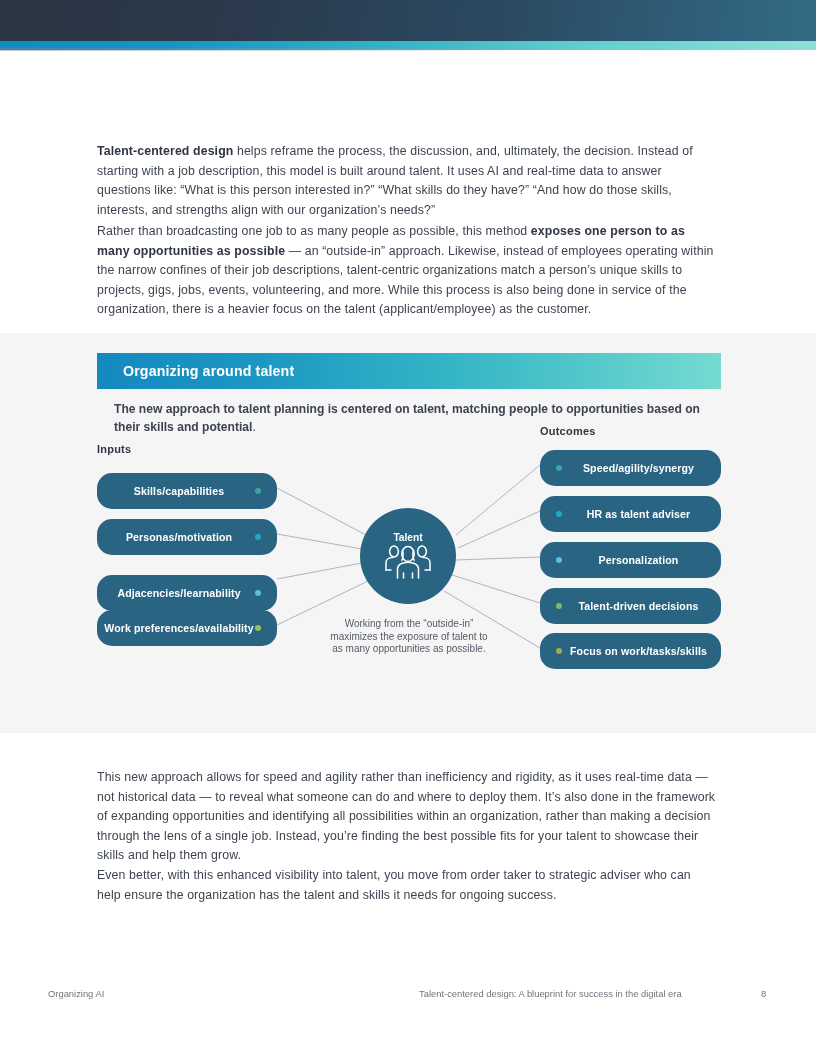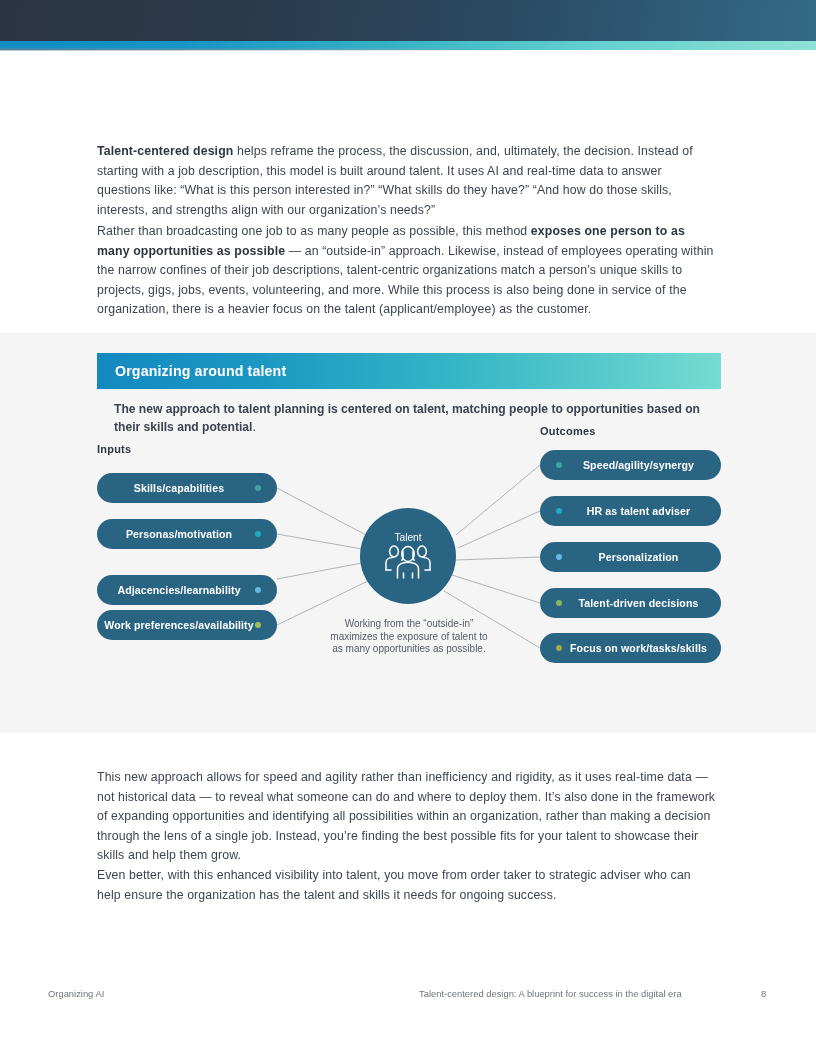--- a/index.html
+++ b/index.html
@@ -40,41 +40,41 @@
     position: absolute; left: 0; top: 333px; width: 816px; height: 400px;
     background: #f5f5f5;
   }
   .fig-banner {
     position: absolute; left: 97px; top: 20px; width: 624px; height: 36px;
     background: linear-gradient(90deg, #1489c0 0%, #1c97c3 26%, #37b6c6 58%, #55c9cb 80%, #76dbd1 100%);
     display: flex; align-items: center;
   }
   .fig-banner-title {
     color: #ffffff; font-size: 14.2px; font-weight: 700;
-    padding-left: 18px; letter-spacing: 0.01em;
+    padding-left: 26px; letter-spacing: 0.01em;
   }
   .fig-subtitle {
     position: absolute; left: 114px; top: 68px; width: 610px;
     font-size: 12.1px; line-height: 17.5px; font-weight: 700; color: #3d4450;
   }
   .fig-subtitle .tail { font-weight: 400; }
 
   
   .diagram { position: absolute; left: 0; top: 110px; width: 816px; height: 285px; }
   .svg-lines { position: absolute; left: 0; top: 0; width: 816px; height: 285px; }
 
   .col-label {
     position: absolute; font-size: 11px; font-weight: 700; color: #2f3642;
     letter-spacing: 0.02em;
   }
   .label-inputs { left: 97px; top: 0px; width: 180px; }
   .label-outcomes { left: 540px; top: -18px; width: 181px; }
 
   .pill {
-    position: absolute; height: 30px; border-radius: 15px;
+    position: absolute; height: 36px; border-radius: 15px;
     background: #2a6483; display: flex; align-items: center;
   }
   .pill-text {
     color: #ffffff; font-size: 10.6px; font-weight: 700;
     letter-spacing: 0.01em; white-space: nowrap;
   }
   .dot { width: 6px; height: 6px; border-radius: 50%; flex: 0 0 auto; }
 
   
   .pill.input { left: 97px; width: 180px; justify-content: center; padding: 0 6px; }
@@ -84,21 +84,21 @@
   
   .pill.outcome { left: 540px; width: 181px; padding: 0 6px; }
   .pill.outcome .dot { margin-left: 10px; }
   .pill.outcome .pill-text { flex: 1; text-align: center; }
 
   .hub {
     position: absolute; left: 360px; top: 65px; width: 96px; height: 96px;
     border-radius: 50%; background: #2a6483;
     display: flex; flex-direction: column; align-items: center; justify-content: center;
   }
-  .hub-title { color: #fff; font-size: 10.2px; font-weight: 400; margin-bottom: 1px; }
+  .hub-title { color: #fff; font-size: 10.2px; font-weight: 700; margin-bottom: 1px; }
   .hub-icon { width: 52px; height: 36px; }
 
   .fig-caption {
     position: absolute; left: 330px; top: 175px; width: 158px;
     font-size: 10px; line-height: 12.6px; color: #555b66; text-align: center;
   }
 
   
   .para3 { position: absolute; top: 768px; left: 0; width: 620px; }
   .para4 { position: absolute; top: 866px; left: 0; width: 620px; }

